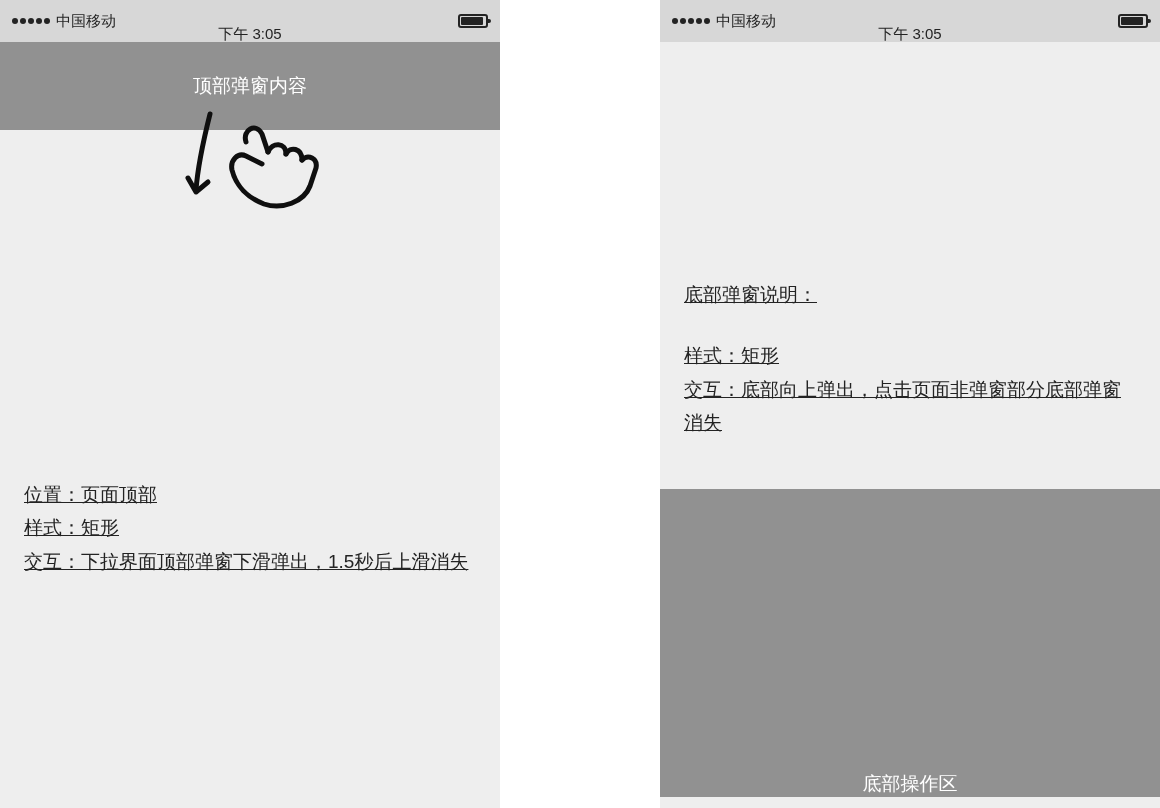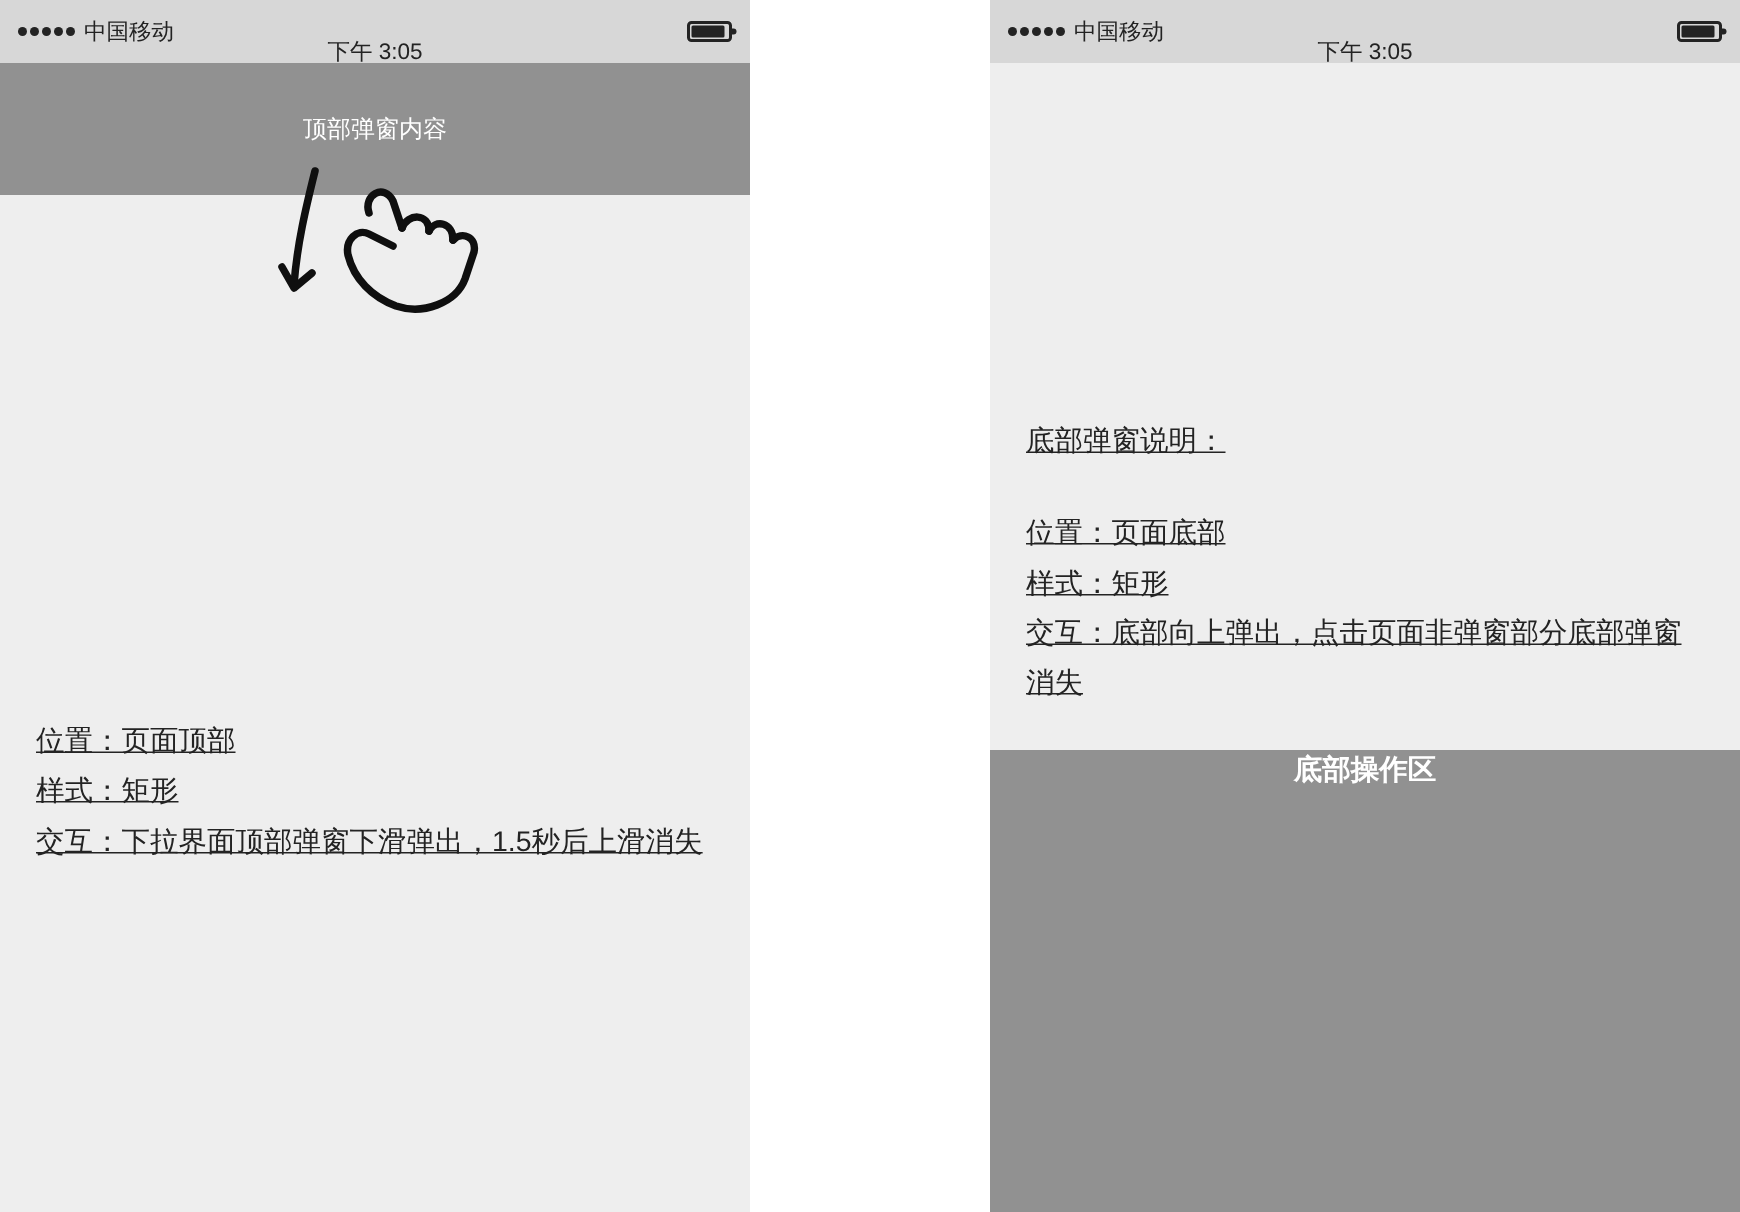--- a/index.html
+++ b/index.html
@@ -18,34 +18,34 @@
     
     .dots { display: inline-flex; gap: 2px; align-items: center; }
     .dots i { width: 6px; height: 6px; border-radius: 50%; background: #232323; display: inline-block; }
 
     
     .battery { position: relative; width: 30px; height: 14px; border: 2px solid #232323; border-radius: 3px; }
     .battery::after { content: ""; position: absolute; right: -5px; top: 3px; width: 3px; height: 4px; background: #232323; border-radius: 0 2px 2px 0; }
     .battery i { position: absolute; left: 1px; top: 1px; bottom: 1px; width: 22px; background: #232323; border-radius: 1px; }
 
     
-    .top-banner { height: 88px; background: #919191; color: #ffffff; display: flex; align-items: center; justify-content: center; font-size: 16px; }
+    .top-banner { height: 88px; background: #919191; color: #ffffff; display: flex; align-items: center; justify-content: center; font-size: 19px; }
 
     
     .swipe-illus { position: absolute; top: 108px; left: 182px; width: 150px; height: 110px; pointer-events: none; }
 
     
     .desc { position: absolute; left: 24px; right: 24px; font-size: 19px; color: #232323; line-height: 1.75; text-decoration: underline; }
     .desc.top-desc { top: 478px; }
     .desc.bottom-desc { top: 278px; }
     .desc p { margin: 0; }
     .desc .ttl { margin-bottom: 28px; }
 
     
-    .bottom-area { position: absolute; left: 0; right: 0; bottom: 0; height: 308px; background: #919191; color: #ffffff; display: flex; align-items: flex-start; justify-content: center; font-size: 19px; font-weight: bold; }
+    .bottom-area { position: absolute; left: 0; right: 0; bottom: 11px; height: 308px; background: #919191; color: #ffffff; display: flex; align-items: flex-end; justify-content: center; font-size: 19px; }
   </style>
 </head>
 <body>
 
 <div class="canvas">
 
   <div class="phone left">
 
     <div class="statusbar">
       <div class="sb-left">
@@ -109,21 +109,20 @@
       <div class="sb-center">下午 3:05</div>
       <div class="sb-right">
         <span class="battery">
             <i></i>
           </span>
       </div>
     </div>
 
     <div class="desc bottom-desc">
       <p class="ttl">底部弹窗说明：</p>
-      <p>位置：页面底部</p>
       <p>样式：矩形</p>
       <p>交互：底部向上弹出，点击页面非弹窗部分底部弹窗消失</p>
     </div>
 
     <div class="bottom-area">
       <span>底部操作区</span>
     </div>
 
   </div>
 

